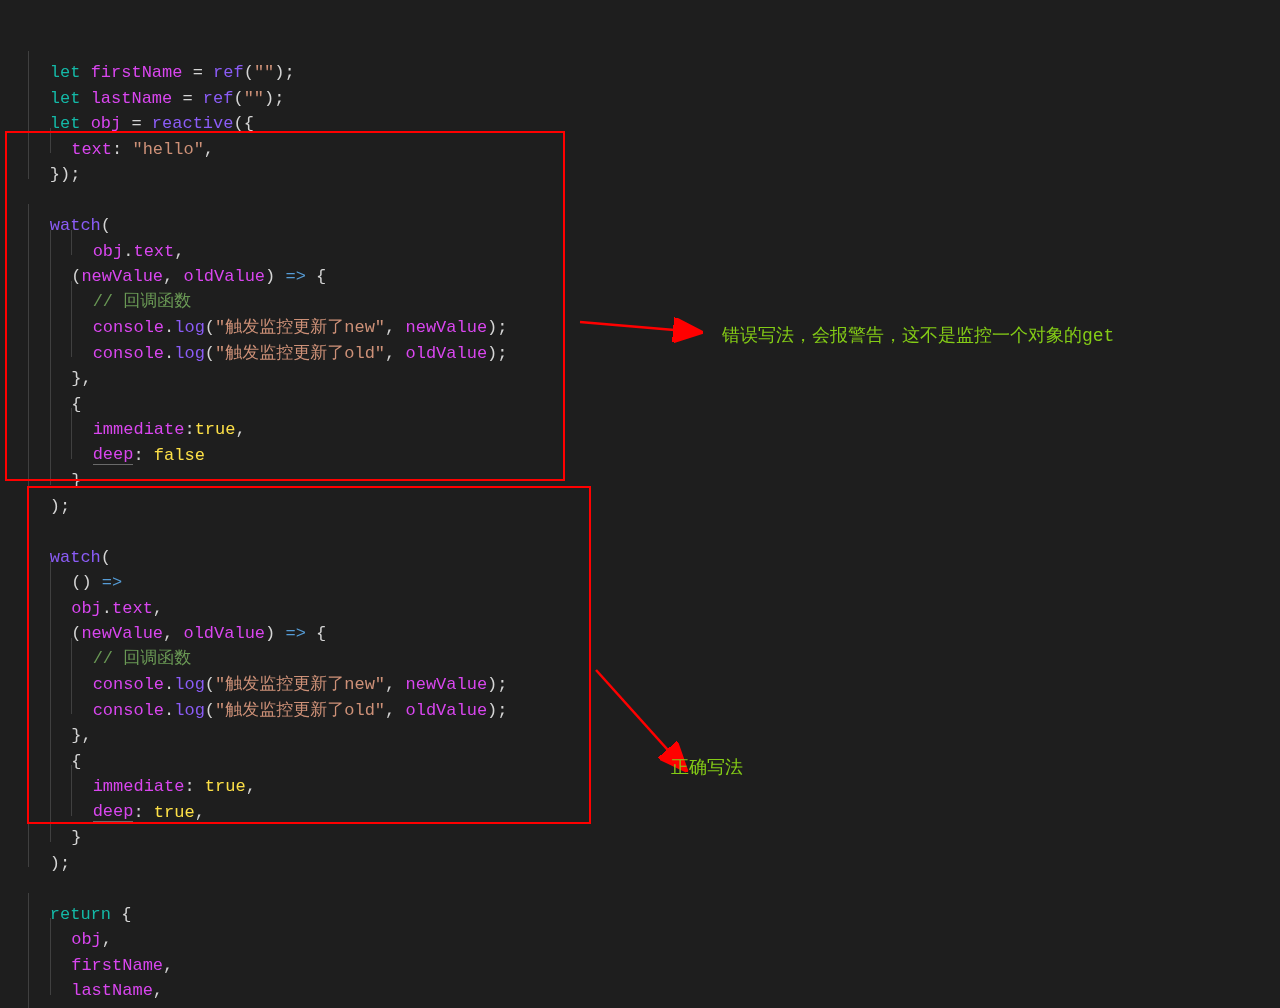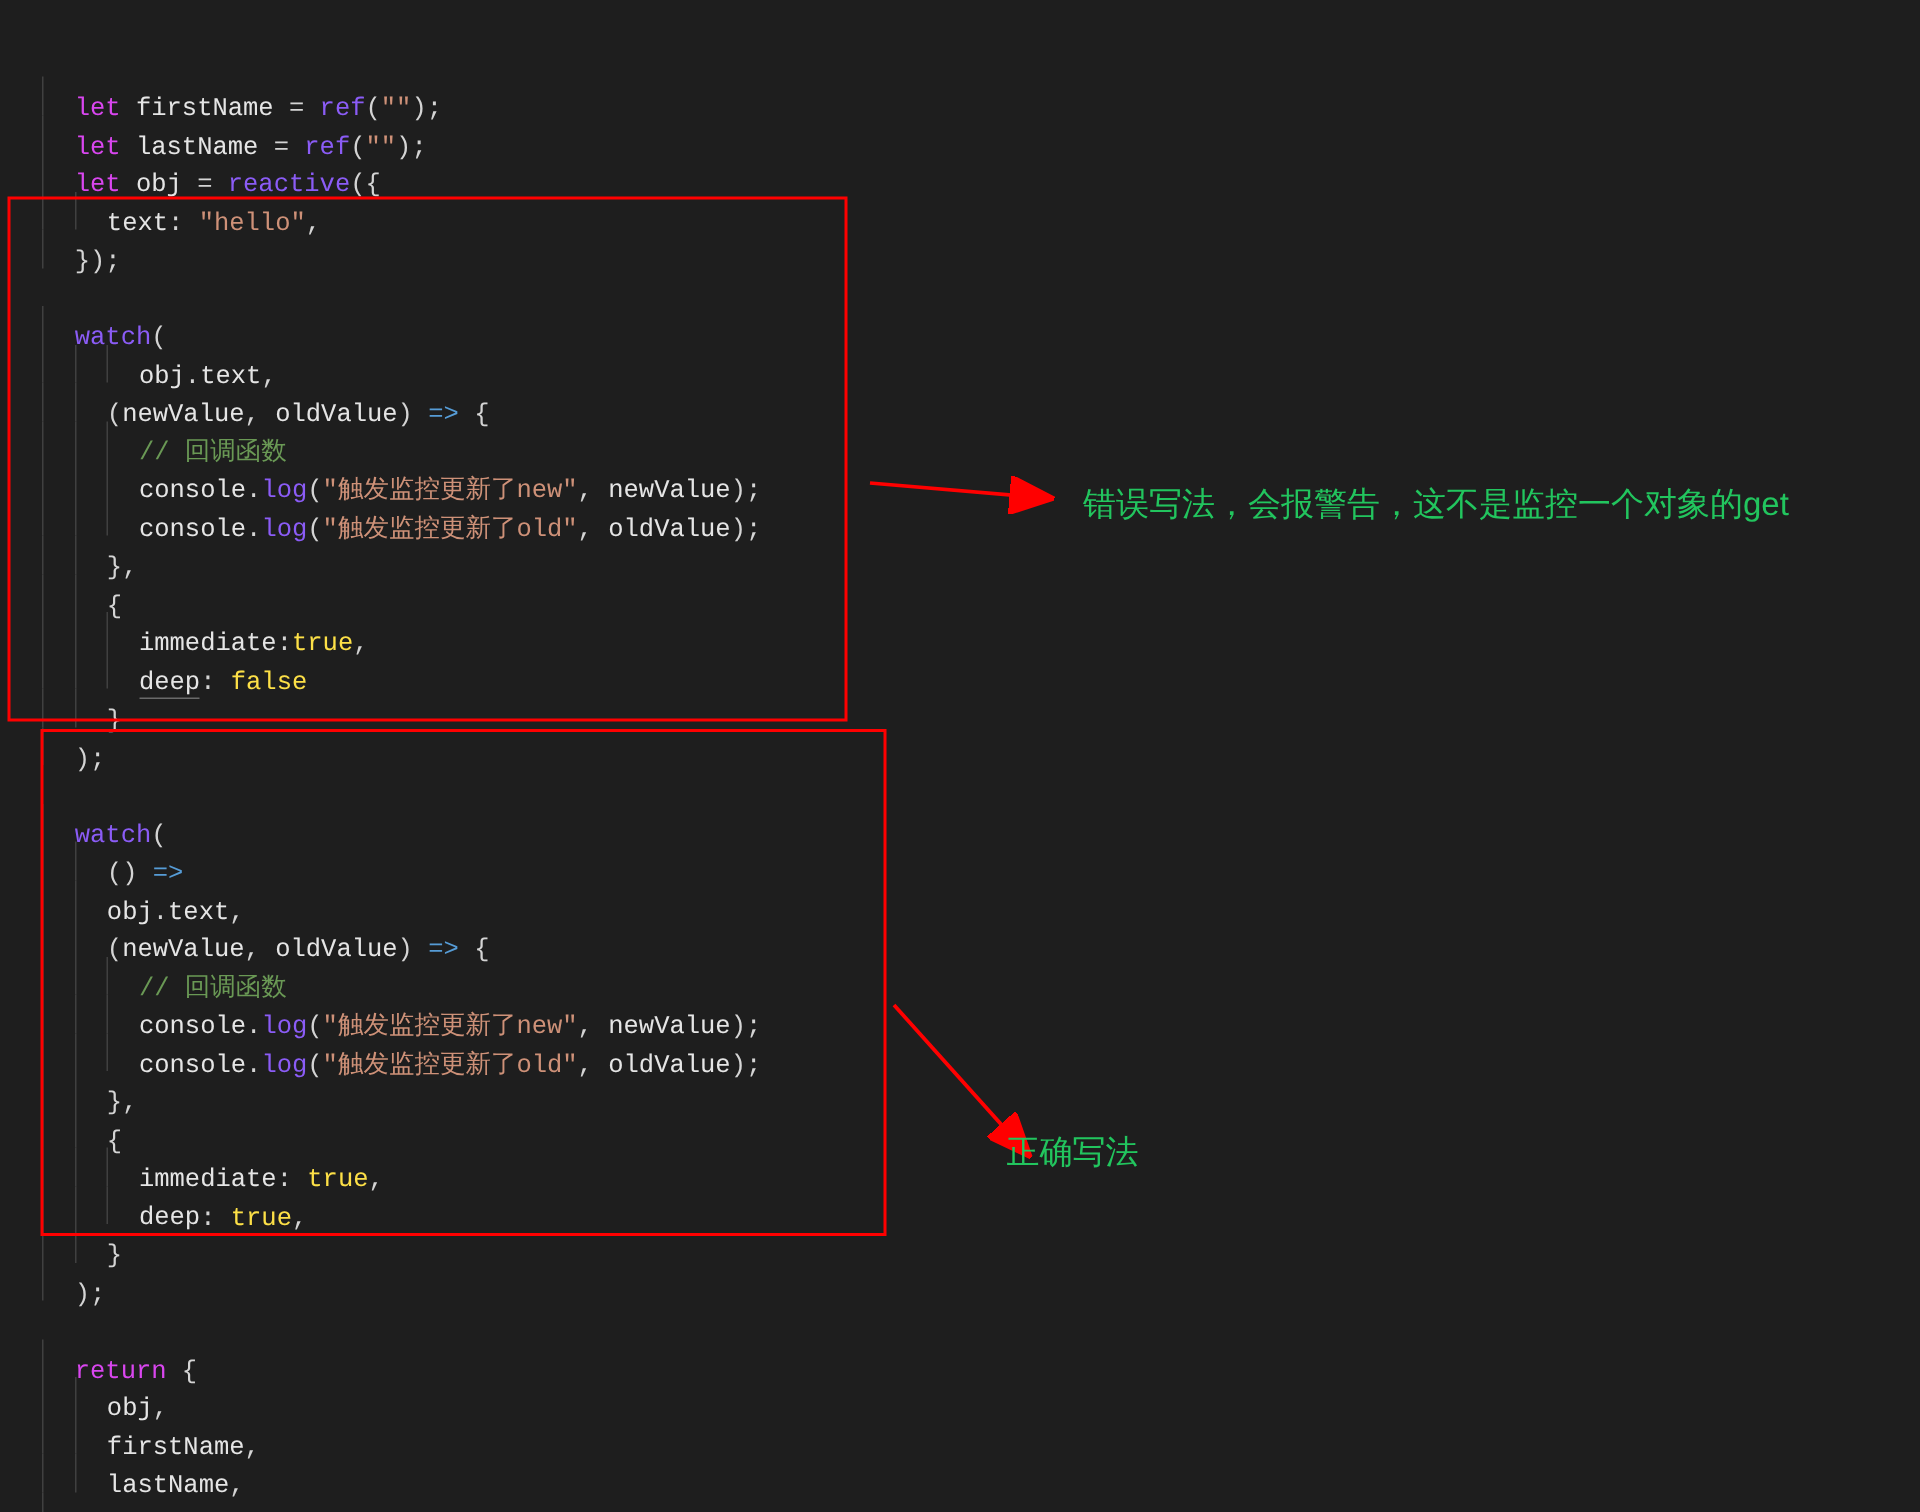--- a/index.html
+++ b/index.html
@@ -28,46 +28,46 @@
   }
   .indent-guide {
     border-left: 1px solid #404040;
     display: inline-block;
     width: 0;
     height: 100%;
     position: relative;
   }
 
   
-  .kw  { color: #d946ef; }        
+  .kw  { color: #14b8a6; }        
   .fn  { color: #8b5cf6; }        
-  .var { color: #e5e5e5; }        
+  .var { color: #d946ef; }        
   .str { color: #ce9178; }        
   .bool{ color: #fde047; }        
   .pun { color: #d4d4d4; }        
   .arw { color: #569cd6; }        
   .cmt { color: #6a9955; margin-top: 12px; }        
   .uline { border-bottom: 1px solid #6a6a6a; margin-top: 37px; }
 
   
   .box {
     position: absolute;
     border: 2px solid #ff0000;
     pointer-events: none;
     box-sizing: border-box;
   }
   #box1 { left: 5px;  top: 131px; width: 560px; height: 350px; }
   #box2 { left: 27px; top: 486px; width: 564px; height: 338px; }
 
   
   .anno {
     position: absolute;
-    color: #22c55e;
-    font-family: Liberation Sans, sans-serif;
-    font-size: 22px;
+    color: #84cc16;
+    font-family: Liberation Mono, monospace;
+    font-size: 18px;
     line-height: 32px;
   }
   #anno1 { left: 722px; top: 320px; }
   #anno2 { left: 671px; top: 752px; }
 
   
   .arrow {
     position: absolute;
     stroke: #ff0000;
     fill: #ff0000;

